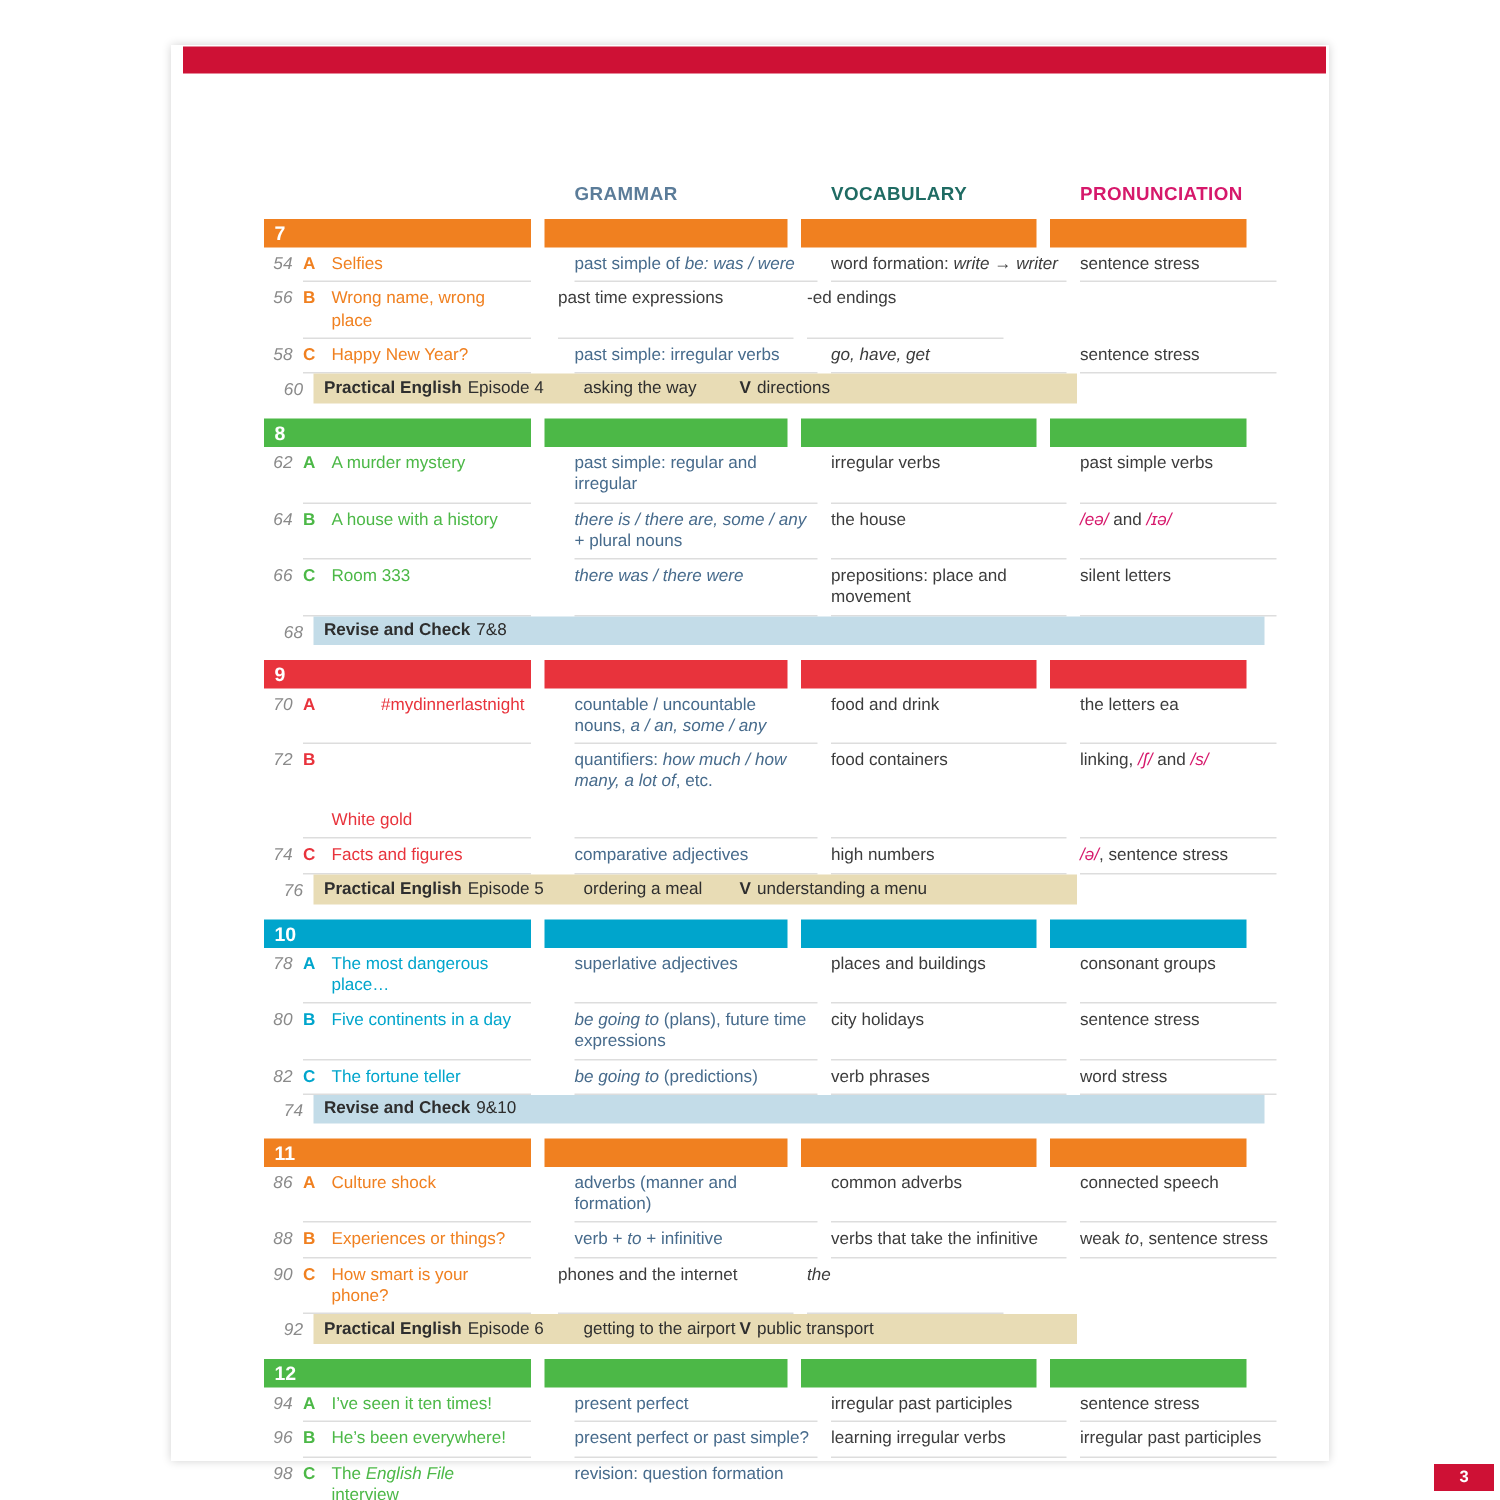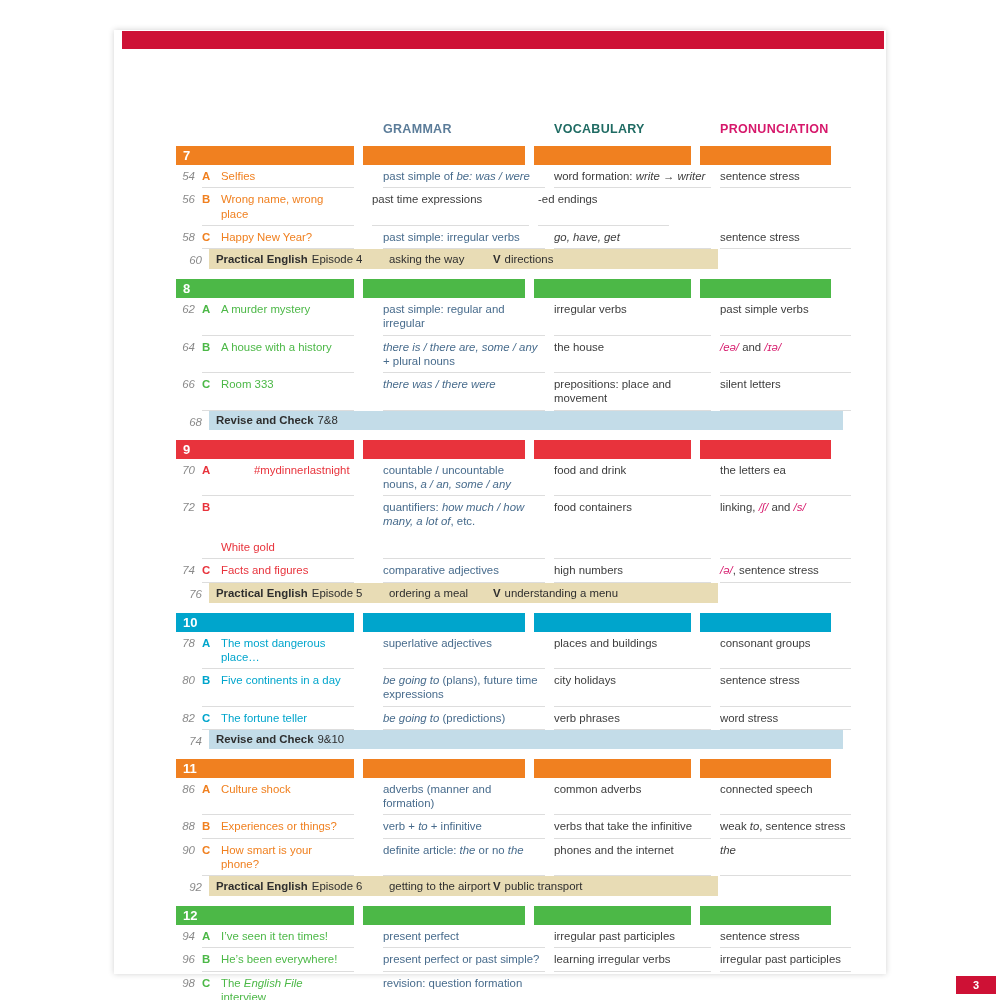--- a/index.html
+++ b/index.html
@@ -468,21 +468,20 @@
           <div class="gap9"></div>
           <div class="cell pron col-pron">weak <i>to</i>, sentence stress</div>
         </div>
         <div class="lesson">
           <div class="cell num col-num">90</div>
           <div class="cell title-cell col-title">
             <span class="letter" style="color: rgb(240, 128, 32);">C</span>
             <span style="color: rgb(240, 128, 32);">How smart is your phone?</span>
           </div>
           <div class="gap8"></div>
-          <div class="cell gram col-gram">definite article: <i>the</i> or no <i>the</i></div>
           <div class="gap9"></div>
           <div class="cell voc col-voc">phones and the internet</div>
           <div class="gap9"></div>
           <div class="cell pron col-pron"><i>the</i></div>
         </div>
         <div class="pe-row">
           <div class="num col-num" style="padding-top: 5px;">92</div>
           <div class="pe-band" style="width: 509px; flex: 0 0 509px;">
             <div style="display: flex; align-items: center; width: 100%;">
               <div style="width: 180px; flex: 0 0 180px; display: flex; align-items: baseline;">

